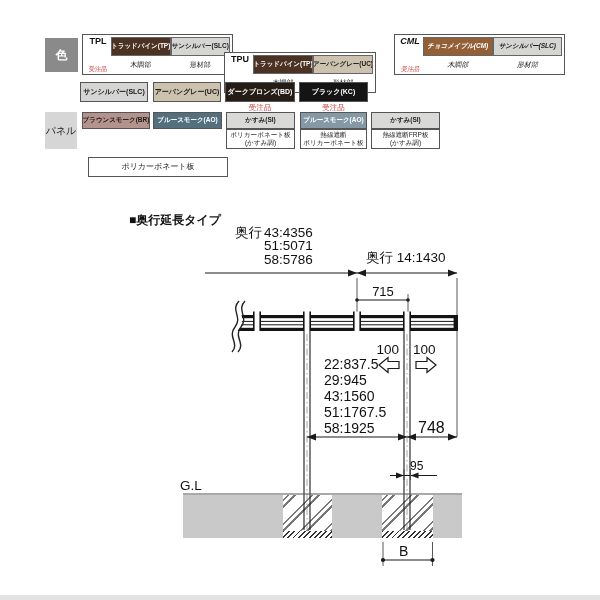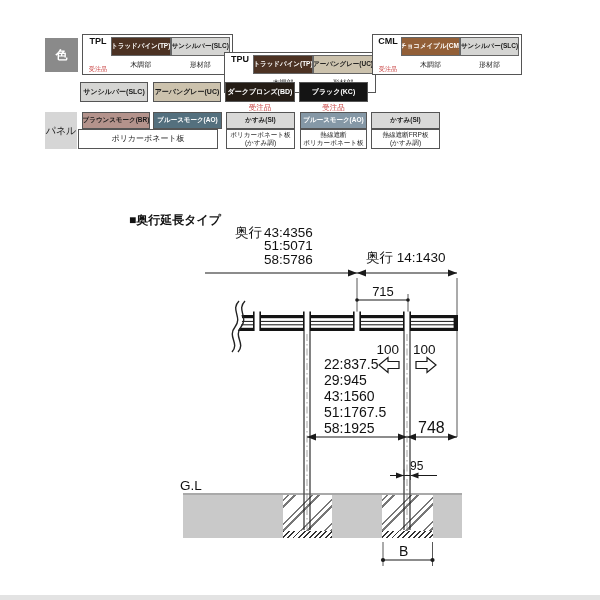--- a/index.html
+++ b/index.html
@@ -108,21 +108,21 @@
     <div class="swcol">
       <div class="sw c-tp">トラッドパイン(TP)</div>
       <div class="cap">木調部</div>
     </div>
     <div class="swcol">
       <div class="sw c-uc">アーバングレー(UC)</div>
       <div class="cap">形材部</div>
     </div>
   </div>
 
-  <div class="cgroup" style="left:372px;width:150px;">
+  <div class="cgroup" style="left:394px;width:171px;font-style:italic;">
     <div class="gcode">
       <span class="code">CML</span>
       <span class="order">受注品</span>
     </div>
     <div class="swcol">
       <div class="sw c-cm">チョコメイプル(CM)</div>
       <div class="cap">木調部</div>
     </div>
     <div class="swcol">
       <div class="sw c-slc">サンシルバー(SLC)</div>
@@ -138,21 +138,21 @@
   <div class="order-under" style="left:299px;width:69px;">受注品</div>
 
   <div class="seclabel lab-panel">パネル</div>
 
   <div class="pswatch p-br" style="left:82px;width:68px;">ブラウンスモーク(BR)</div>
   <div class="pswatch p-ao1" style="left:153px;width:69px;">ブルースモーク(AO)</div>
   <div class="pswatch p-si" style="left:226px;width:69px;">かすみ(SI)</div>
   <div class="pswatch p-ao2" style="left:300px;width:67px;">ブルースモーク(AO)</div>
   <div class="pswatch p-si" style="left:371px;width:69px;">かすみ(SI)</div>
 
-  <div class="pcap wide" style="left:78px;width:140px;">ポリカーボネート板</div>
+  <div class="pcap wide" style="left:88px;width:140px;margin-top:28px;">ポリカーボネート板</div>
   <div class="pcap" style="left:226px;width:69px;">ポリカーボネート板
 (かすみ調)</div>
   <div class="pcap" style="left:300px;width:67px;">熱線遮断
 ポリカーボネート板</div>
   <div class="pcap" style="left:371px;width:69px;">熱線遮断FRP板
 (かすみ調)</div>
 
 
   <div class="ground"></div>
   <div class="footing" style="left:283px;width:49px;"></div>

